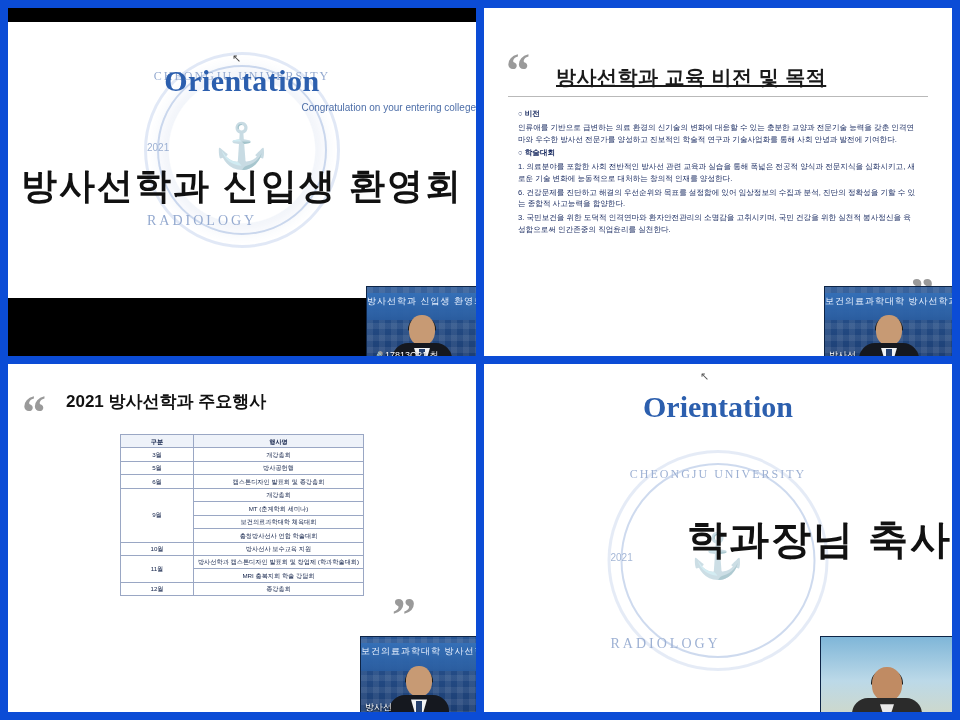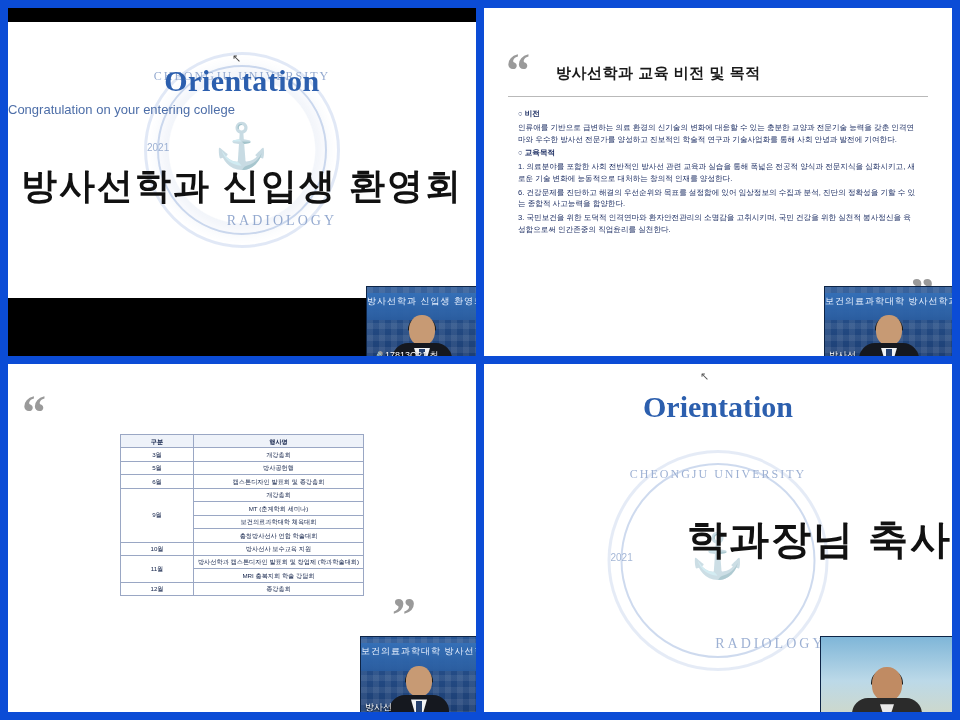--- a/index.html
+++ b/index.html
@@ -65,21 +65,21 @@
     left: 0; right: 0; top: 14px;
     text-align: center;
     font-size: 12px;
     letter-spacing: 2px;
     color: #3c63a8;
     font-family: "Liberation Serif", serif;
   }
   .emblem-bottom {
     position: absolute;
     left: 0; right: 0; bottom: 16px;
-    text-align: right;
+    text-align: left;
     font-size: 14px;
     letter-spacing: 3px;
     color: #3c63a8;
     font-family: "Liberation Serif", serif;
   }
   .emblem-mid {
     position: absolute;
     left: 0; right: 0; top: 46%;
     font-size: 10px;
     color: #4a6fae;
@@ -101,22 +101,22 @@
     font-family: "Liberation Serif", serif;
     font-weight: bold;
     font-size: 30px;
     color: #2c5fae;
     letter-spacing: .5px;
   }
   .p1 .ori-sub {
     position: absolute;
     left: 0; right: 0;
     top: 80px;
-    text-align: left;
-    font-size: 13px;
+    text-align: right;
+    font-size: 10px;
     color: #4d6ea8;
   }
   .p1 .ori-main {
     position: absolute;
     left: 0; right: 0;
     top: 140px;
     text-align: center;
     font-size: 36px;
     font-weight: bold;
     color: #111;
@@ -241,24 +241,25 @@
     color: #9a9a9a;
     line-height: .7;
     font-weight: bold;
   }
   .p2 .q-open { left: 22px; top: 46px; }
   .p2 .q-close { right: 18px; bottom: 52px; }
   .p2 .hdr {
     position: absolute;
     left: 72px;
     top: 56px;
-    font-size: 15px;
+    font-size: 20px;
     font-weight: bold;
     color: #1a1a1a;
     letter-spacing: .5px;
+    text-decoration: underline;
   }
   .p2 .hdr-rule {
     position: absolute;
     left: 24px;
     right: 24px;
     top: 88px;
     height: 1px;
     background: #b9b9b9;
   }
   .p2 .body {
@@ -411,21 +412,21 @@
   </div>
 
   <div class="pane p2">
     <div class="slide">
       <div class="quote-mark q-open">“</div>
       <div class="hdr">방사선학과 교육 비전 및 목적</div>
       <div class="hdr-rule"></div>
       <div class="body">
         <p class="h">○ 비전</p>
         <p>인류애를 기반으로 급변하는 의료 환경의 신기술의 변화에 대응할 수 있는 충분한 교양과 전문기술 능력을 갖춘 인격연마와 우수한 방사선 전문가를 양성하고 진보적인 학술적 연구과 기술사업화를 통해 사회 안녕과 발전에 기여한다.</p>
-        <p class="h">○ 교육목적</p>
+        <p class="h">○ 학술대회</p>
         <div>
           <p>1. 의료분야를 포함한 사회 전반적인 방사선 관련 교육과 실습을 통해 폭넓은 전공적 양식과 전문지식을 심화시키고, 새로운 기술 변화에 능동적으로 대처하는 창의적 인재를 양성한다.</p>
           <p>6. 건강문제를 진단하고 해결의 우선순위와 목표를 설정함에 있어 임상정보의 수집과 분석, 진단의 정확성을 기할 수 있는 종합적 사고능력을 함양한다.</p>
           <p>3. 국민보건을 위한 도덕적 인격연마와 환자안전관리의 소명감을 고취시키며, 국민 건강을 위한 실천적 봉사정신을 육성함으로써 인간존중의 직업윤리를 실천한다.</p>
         </div>
       </div>
       <div class="quote-mark q-close">”</div>
     </div>
     <div class="cam">
       <div class="cam-bg"></div>
@@ -436,20 +437,21 @@
       <div class="person-body"></div>
       <div class="person-shirt"></div>
       <div class="person-tie"></div>
       <div class="cam-label">방사선</div>
     </div>
   </div>
 
   <div class="pane p3">
     <div class="slide">
       <div class="quote-mark q-open">“</div>
+      <div class="hdr">2021 방사선학과 주요행사</div>
       <table>
         <thead>
           <tr>
             <th>구분</th>
             <th>행사명</th>
           </tr>
         </thead>
         <tbody>
           <tr>
             <td class="month">3월</td>

